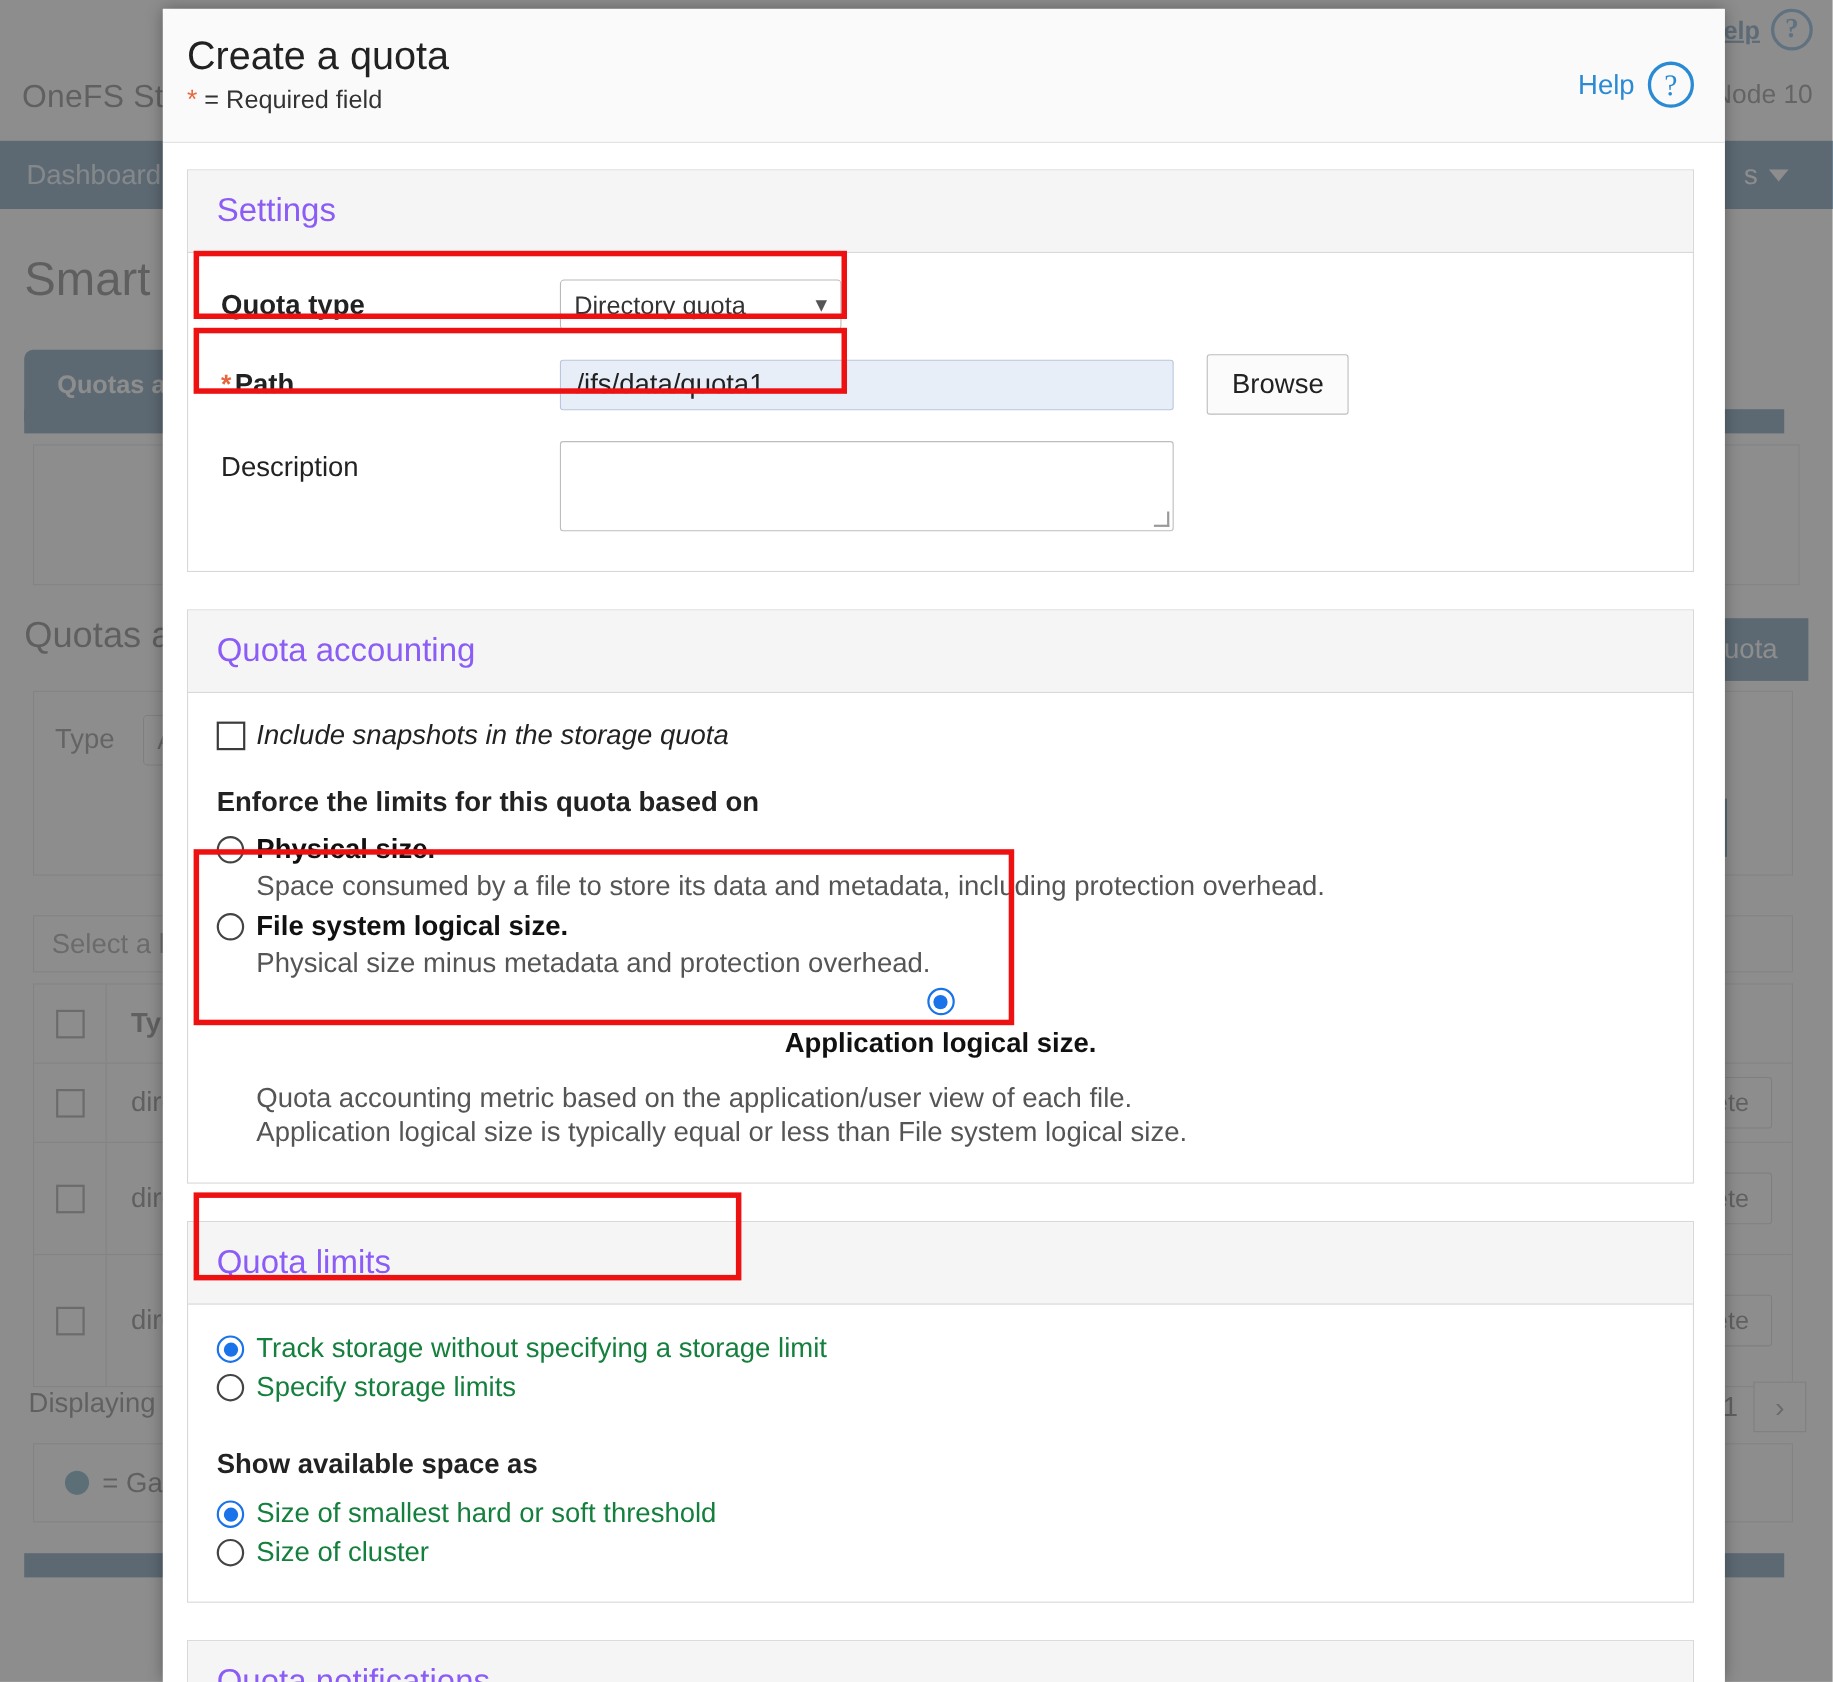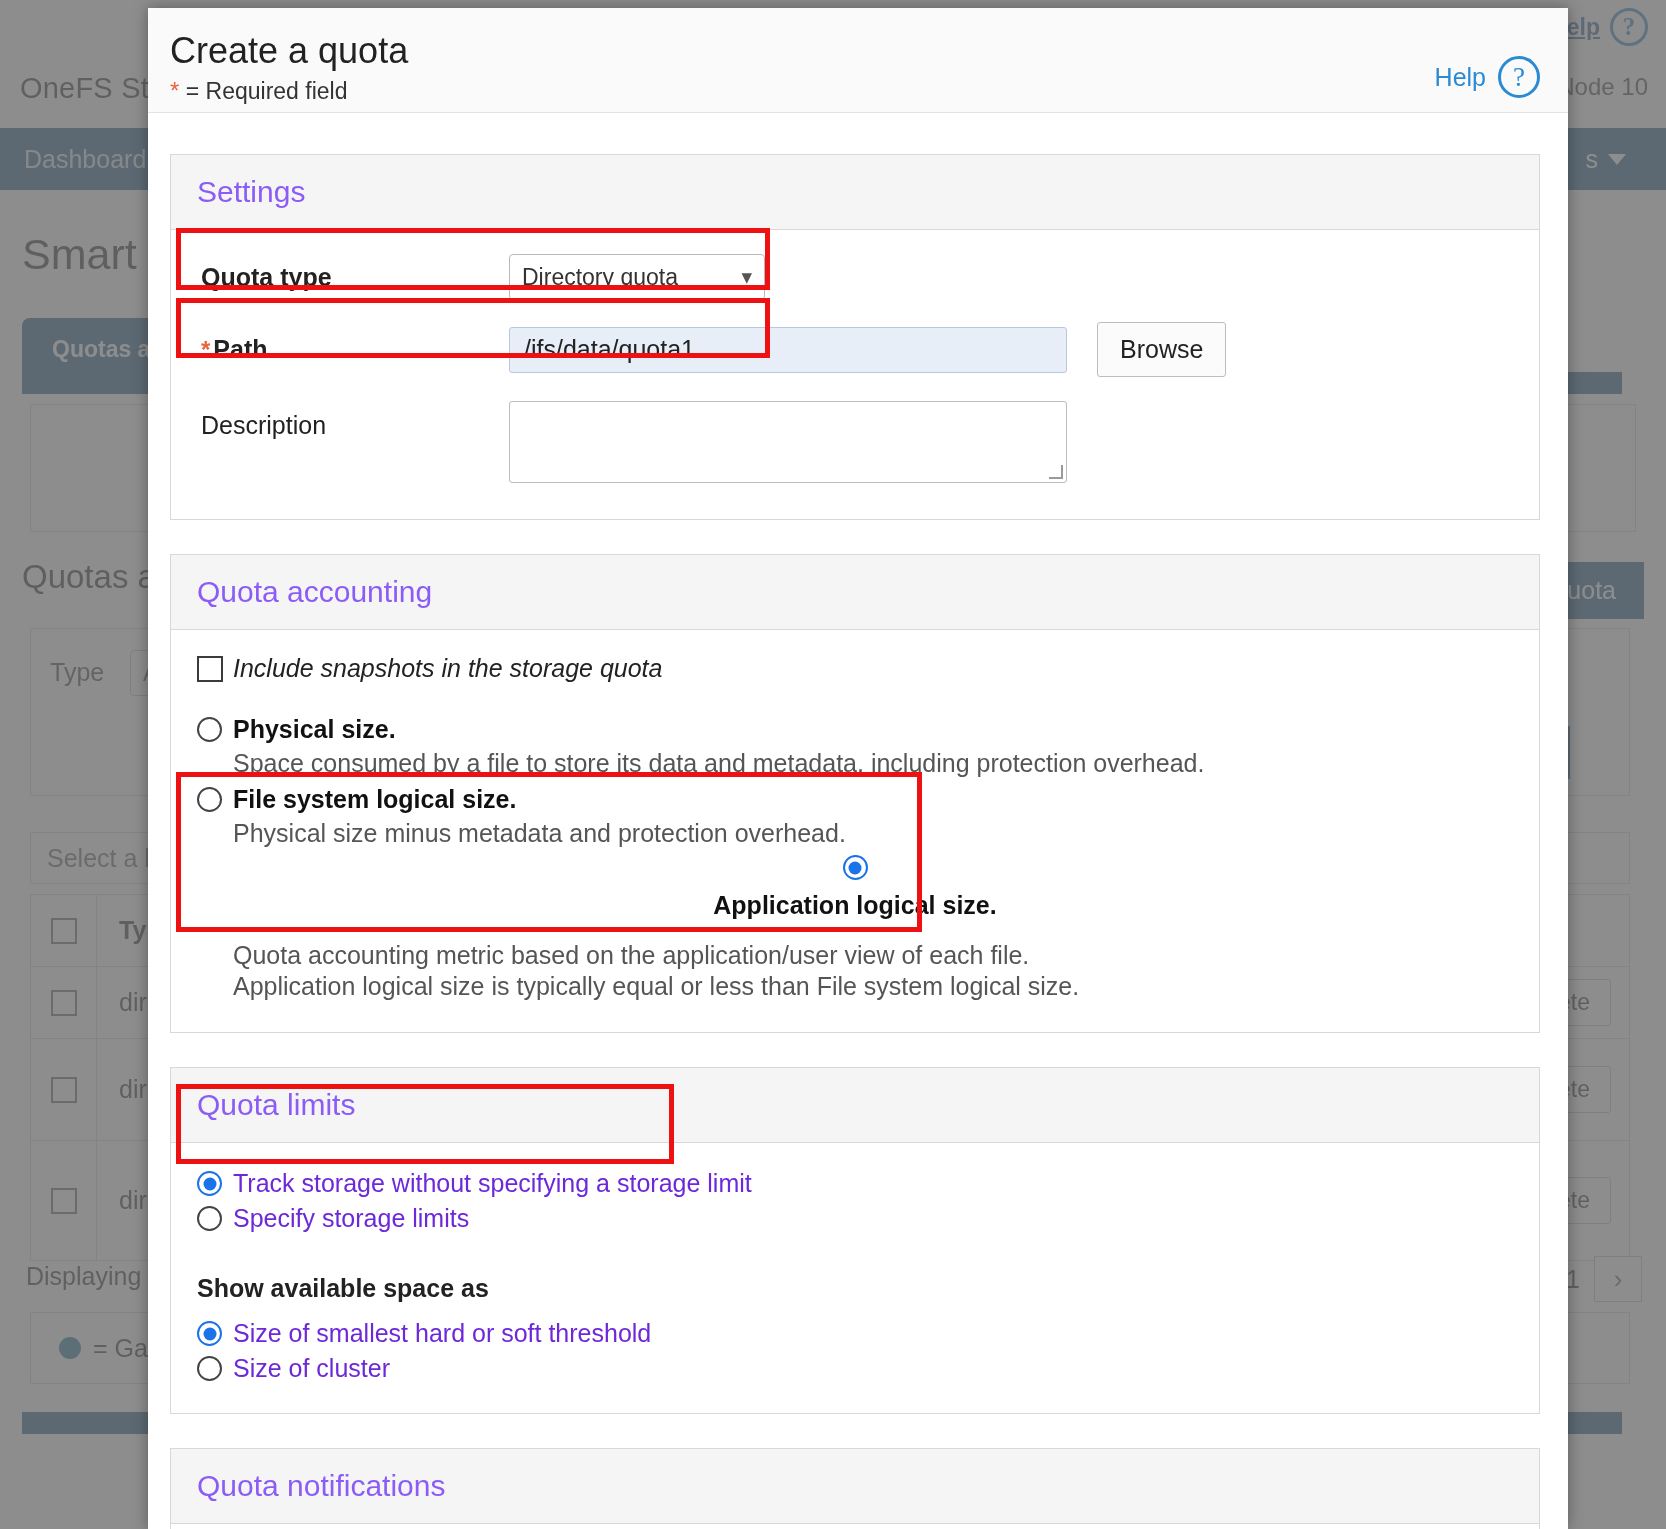--- a/index.html
+++ b/index.html
@@ -176,21 +176,21 @@
   
   #modal {
     position: absolute; left: 148px; top: 8px;
     width: 1420px; height: 1521px;
     background: #ffffff;
     box-shadow: 0 0 14px rgba(0,0,0,.35);
     overflow: hidden;
   }
   .modal-head {
     position: relative;
-    height: 105px;
+    height: 122px;
     background: #fafafa;
     border-bottom: 1px solid #e2e2e2;
     padding: 22px 28px 0 22px;
   }
   .modal-title { font-size: 36px; color: #222; line-height: 1.15; }
   .req-note { font-size: 23px; color: #333; margin-top: 6px; }
   .req-star { color: #e8643c; font-size: 24px; }
   .modal-help {
     position: absolute; right: 28px; top: 48px;
     display: flex; align-items: center; gap: 12px;
@@ -271,21 +271,21 @@
     border: 2px solid #444; background: #fff; flex: none;
     position: relative;
   }
   .radio.sel { border-color: #1a73e8; }
   .radio.sel::after {
     content: ""; position: absolute; left: 50%; top: 50%;
     transform: translate(-50%,-50%);
     width: 13px; height: 13px; border-radius: 50%; background: #1a73e8;
   }
   .radio-strong { font-size: 25px; color: #111; font-weight: bold; }
-  .radio-plain { font-size: 25px; color: #6d28d9; }
+  .radio-plain { font-size: 25px; color: #15803d; }
   .radio-desc {
     font-size: 25px; color: #555; margin-left: 36px; line-height: 1.24;
   }
 
   
   .hl { position: absolute; border: 5px solid #ee1111; pointer-events: none; }
 </style>
 </head>
 <body>
 
@@ -443,20 +443,21 @@
 
     <div class="panel">
       <div class="panel-head">Quota accounting</div>
       <div class="panel-body">
 
         <div class="chk-line">
           <span class="chk"></span>
           <span class="chk-label">Include snapshots in the storage quota</span>
         </div>
 
+        <div class="group-label">Enforce the limits for this quota based on</div>
 
         <div class="radio-line" style="margin-bottom:4px;">
           <span class="radio"></span>
           <span class="radio-strong">Physical size.</span>
         </div>
         <div class="radio-desc" style="margin-bottom:6px;">Space consumed by a file to store its data and metadata, including protection overhead.</div>
 
         <div class="radio-line" style="margin-bottom:4px;">
           <span class="radio"></span>
           <span class="radio-strong">File system logical size.</span>

